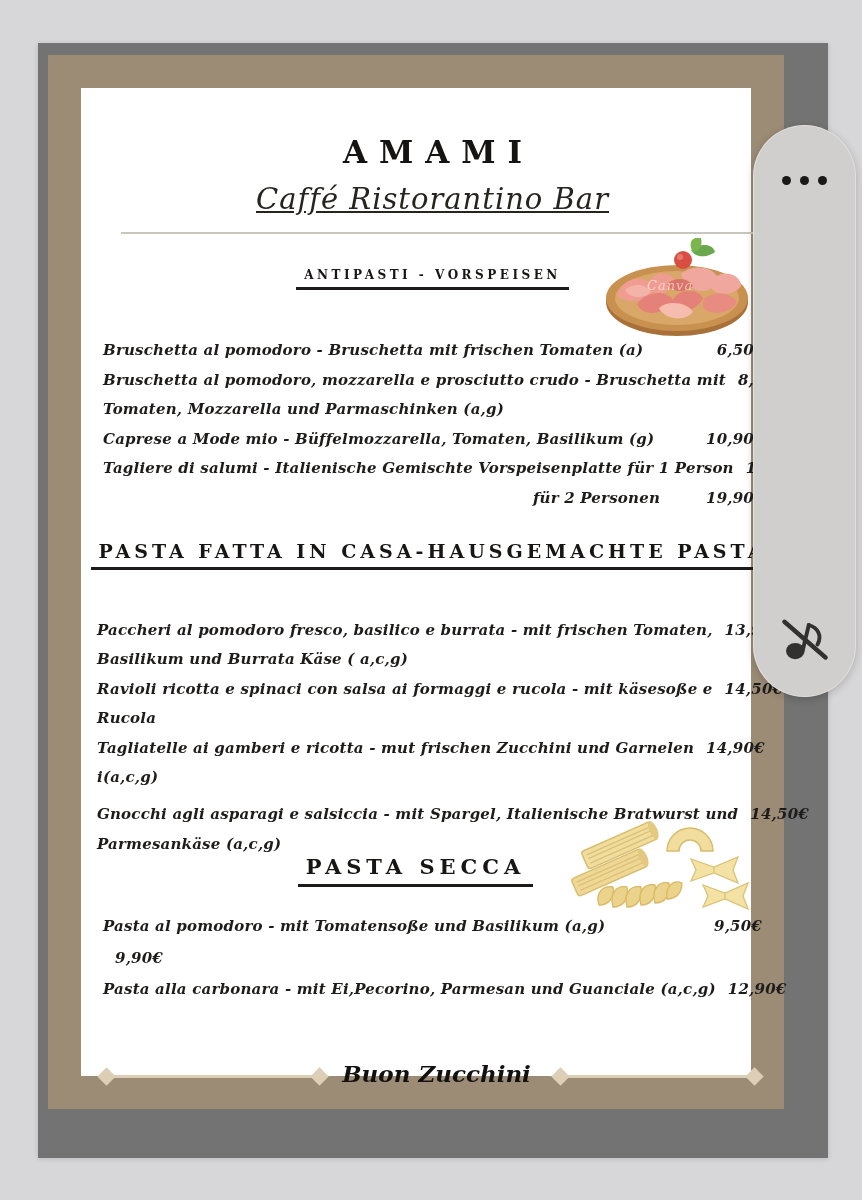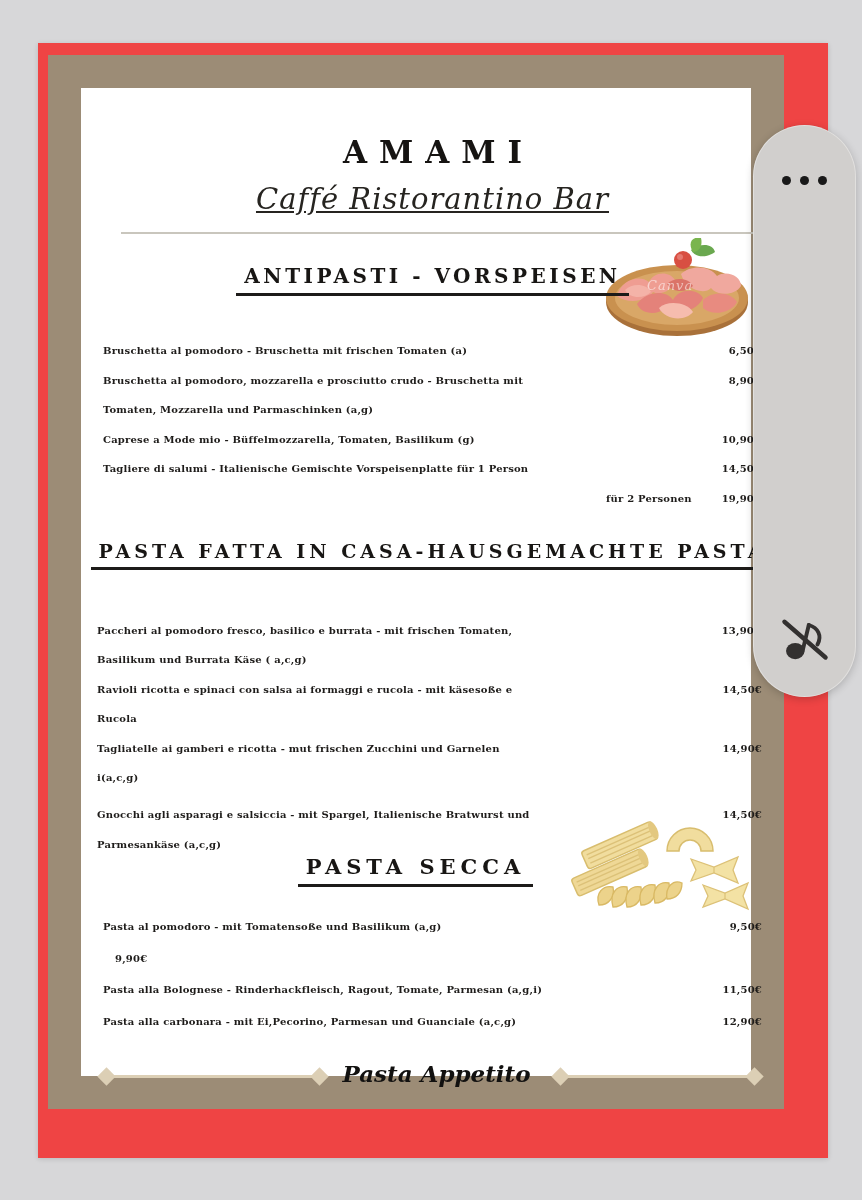--- a/index.html
+++ b/index.html
@@ -1,60 +1,60 @@
 <!DOCTYPE html>
 <html><head>
 <meta charset="utf-8">
 <style>
   html,body{margin:0;padding:0;}
   body{font-family:"DejaVu Serif", serif; -webkit-font-smoothing:antialiased;}
 
   .screen{position:relative;width:862px;height:1200px;background:#d7d7d9;overflow:hidden;}
 
   
-  .page{position:absolute;left:38px;top:43px;width:790px;height:1115px;background:#ef4444;
+  .page{position:absolute;left:38px;top:43px;width:790px;height:1115px;background:#737373;
         box-shadow:0 1px 5px rgba(0,0,0,.14);}
   
   .frame{position:absolute;left:10px;top:12px;width:736px;height:1054px;border:33px solid #9c8c76;background:#ffffff;box-sizing:border-box;}
 
   
   .content{position:absolute;left:43px;top:45px;width:703px;height:1021px;color:#1e1c1a;}
 
   .title{position:absolute;top:46px;left:0;right:0;text-align:center;
          font-size:31px;font-weight:bold;letter-spacing:12px;text-indent:12px;color:#161412;}
   .tagline{position:absolute;top:94px;left:0;right:0;text-align:center;
          font-style:italic;font-size:29px;letter-spacing:1px;color:#262420;text-decoration:underline;}
   .rule{position:absolute;top:144px;left:40px;width:642px;height:2px;background:#c9c6bd;}
 
   .section{position:absolute;left:0;right:0;}
   .sec-headwrap{text-align:center;}
   .sec-head{display:inline-block;font-weight:bold;color:#181614;
             border-bottom:3px solid #1d1b19;padding:0 8px 5px 8px;white-space:nowrap;}
   .sec-antipasti{top:176px;}
-  .sec-antipasti .sec-head{font-size:20px;letter-spacing:3.5px;}
+  .sec-antipasti .sec-head{font-size:12px;letter-spacing:3.5px;}
   .sec-pasta-fatta{top:452px;}
   .sec-pasta-fatta .sec-head{font-size:19px;letter-spacing:4px;}
   .sec-pasta-secca{top:766px;}
   .sec-pasta-secca .sec-head{font-size:21px;letter-spacing:5px;}
   .sec-pasta-secca .sec-headwrap{padding-right:34px;}
 
   .rows{position:absolute;left:0;right:0;}
   .sec-antipasti  .rows{top:72px;}
   .sec-pasta-fatta .rows{top:76px;}
   .sec-pasta-secca .rows{top:57px;}
   .sec-antipasti  .row{line-height:29.6px;}
   .sec-pasta-fatta .row{line-height:29.4px;padding-left:16px;}
-  .sec-pasta-secca .row{line-height:31.6px;gap:42px;}
+  .sec-pasta-secca .row{line-height:31.6px;}
   .sec-pasta-fatta .row:nth-child(7){margin-top:8px;}
 
   .row{display:flex;justify-content:space-between;padding:0 22px;
-       font-size:10px;font-weight:bold;letter-spacing:.2px;white-space:nowrap;}
+       font-size:15px;font-weight:bold;letter-spacing:.2px;white-space:nowrap;font-style:italic;}
   .row.noeuro{padding-right:30px;}
   .row .txt{flex:0 1 auto;overflow:visible;}
-  .row.ralign .txt{flex:1;text-align:right;margin-right:18px;}
+  .row.ralign .txt{flex:1;text-align:right;margin-right:34px;}
   .row .price{flex:0 0 auto;margin-left:12px;}
 
   
   .footer{position:absolute;top:972px;left:0;right:0;height:36px;}
   .footer-text{position:absolute;left:50%;top:0;transform:translateX(-50%);margin-left:4px;
                font-size:23px;font-weight:bold;font-style:italic;color:#121110;white-space:nowrap;}
   .divline{position:absolute;height:2.5px;background:#dccfb5;top:15px;}
   .divline::before,.divline::after{content:'';position:absolute;width:13px;height:13px;background:#dccfb5;
                transform:rotate(45deg);top:-5.5px;}
   .divline::before{left:-3px;} .divline::after{right:-3px;}
@@ -211,34 +211,30 @@
             <div class="sec-headwrap"><span class="sec-head">PASTA SECCA</span></div>
             <div class="rows">
               <div class="row">
                 <span class="txt">Pasta al pomodoro - mit Tomatensoße und Basilikum (a,g)</span>
                 <span class="price">9,50€</span>
               </div>
               <div class="row">
                 <span class="price">9,90€</span>
               </div>
               <div class="row">
-                <span class="txt">Pasta alla Bolognese - Rinderhackfleisch, Ragout, Tomate, Parmesan (a,g,i)</span>
-                <span class="price">11,50€</span>
-              </div>
-              <div class="row">
                 <span class="txt">Pasta alla carbonara  - mit Ei,Pecorino, Parmesan und Guanciale (a,c,g)</span>
                 <span class="price">12,90€</span>
               </div>
             </div>
           </div>
         </div>
 
       <div class="footer">
         <span class="divline div-left"></span>
-        <span class="footer-text">Pasta Appetito</span>
+        <span class="footer-text">Buon Zucchini</span>
         <span class="divline div-right"></span>
       </div>
 
     </div>
   </div>
 
   <div class="pill">
     <button class="btn-more" aria-label="More options">
       <span class="dots">
           <i></i>

